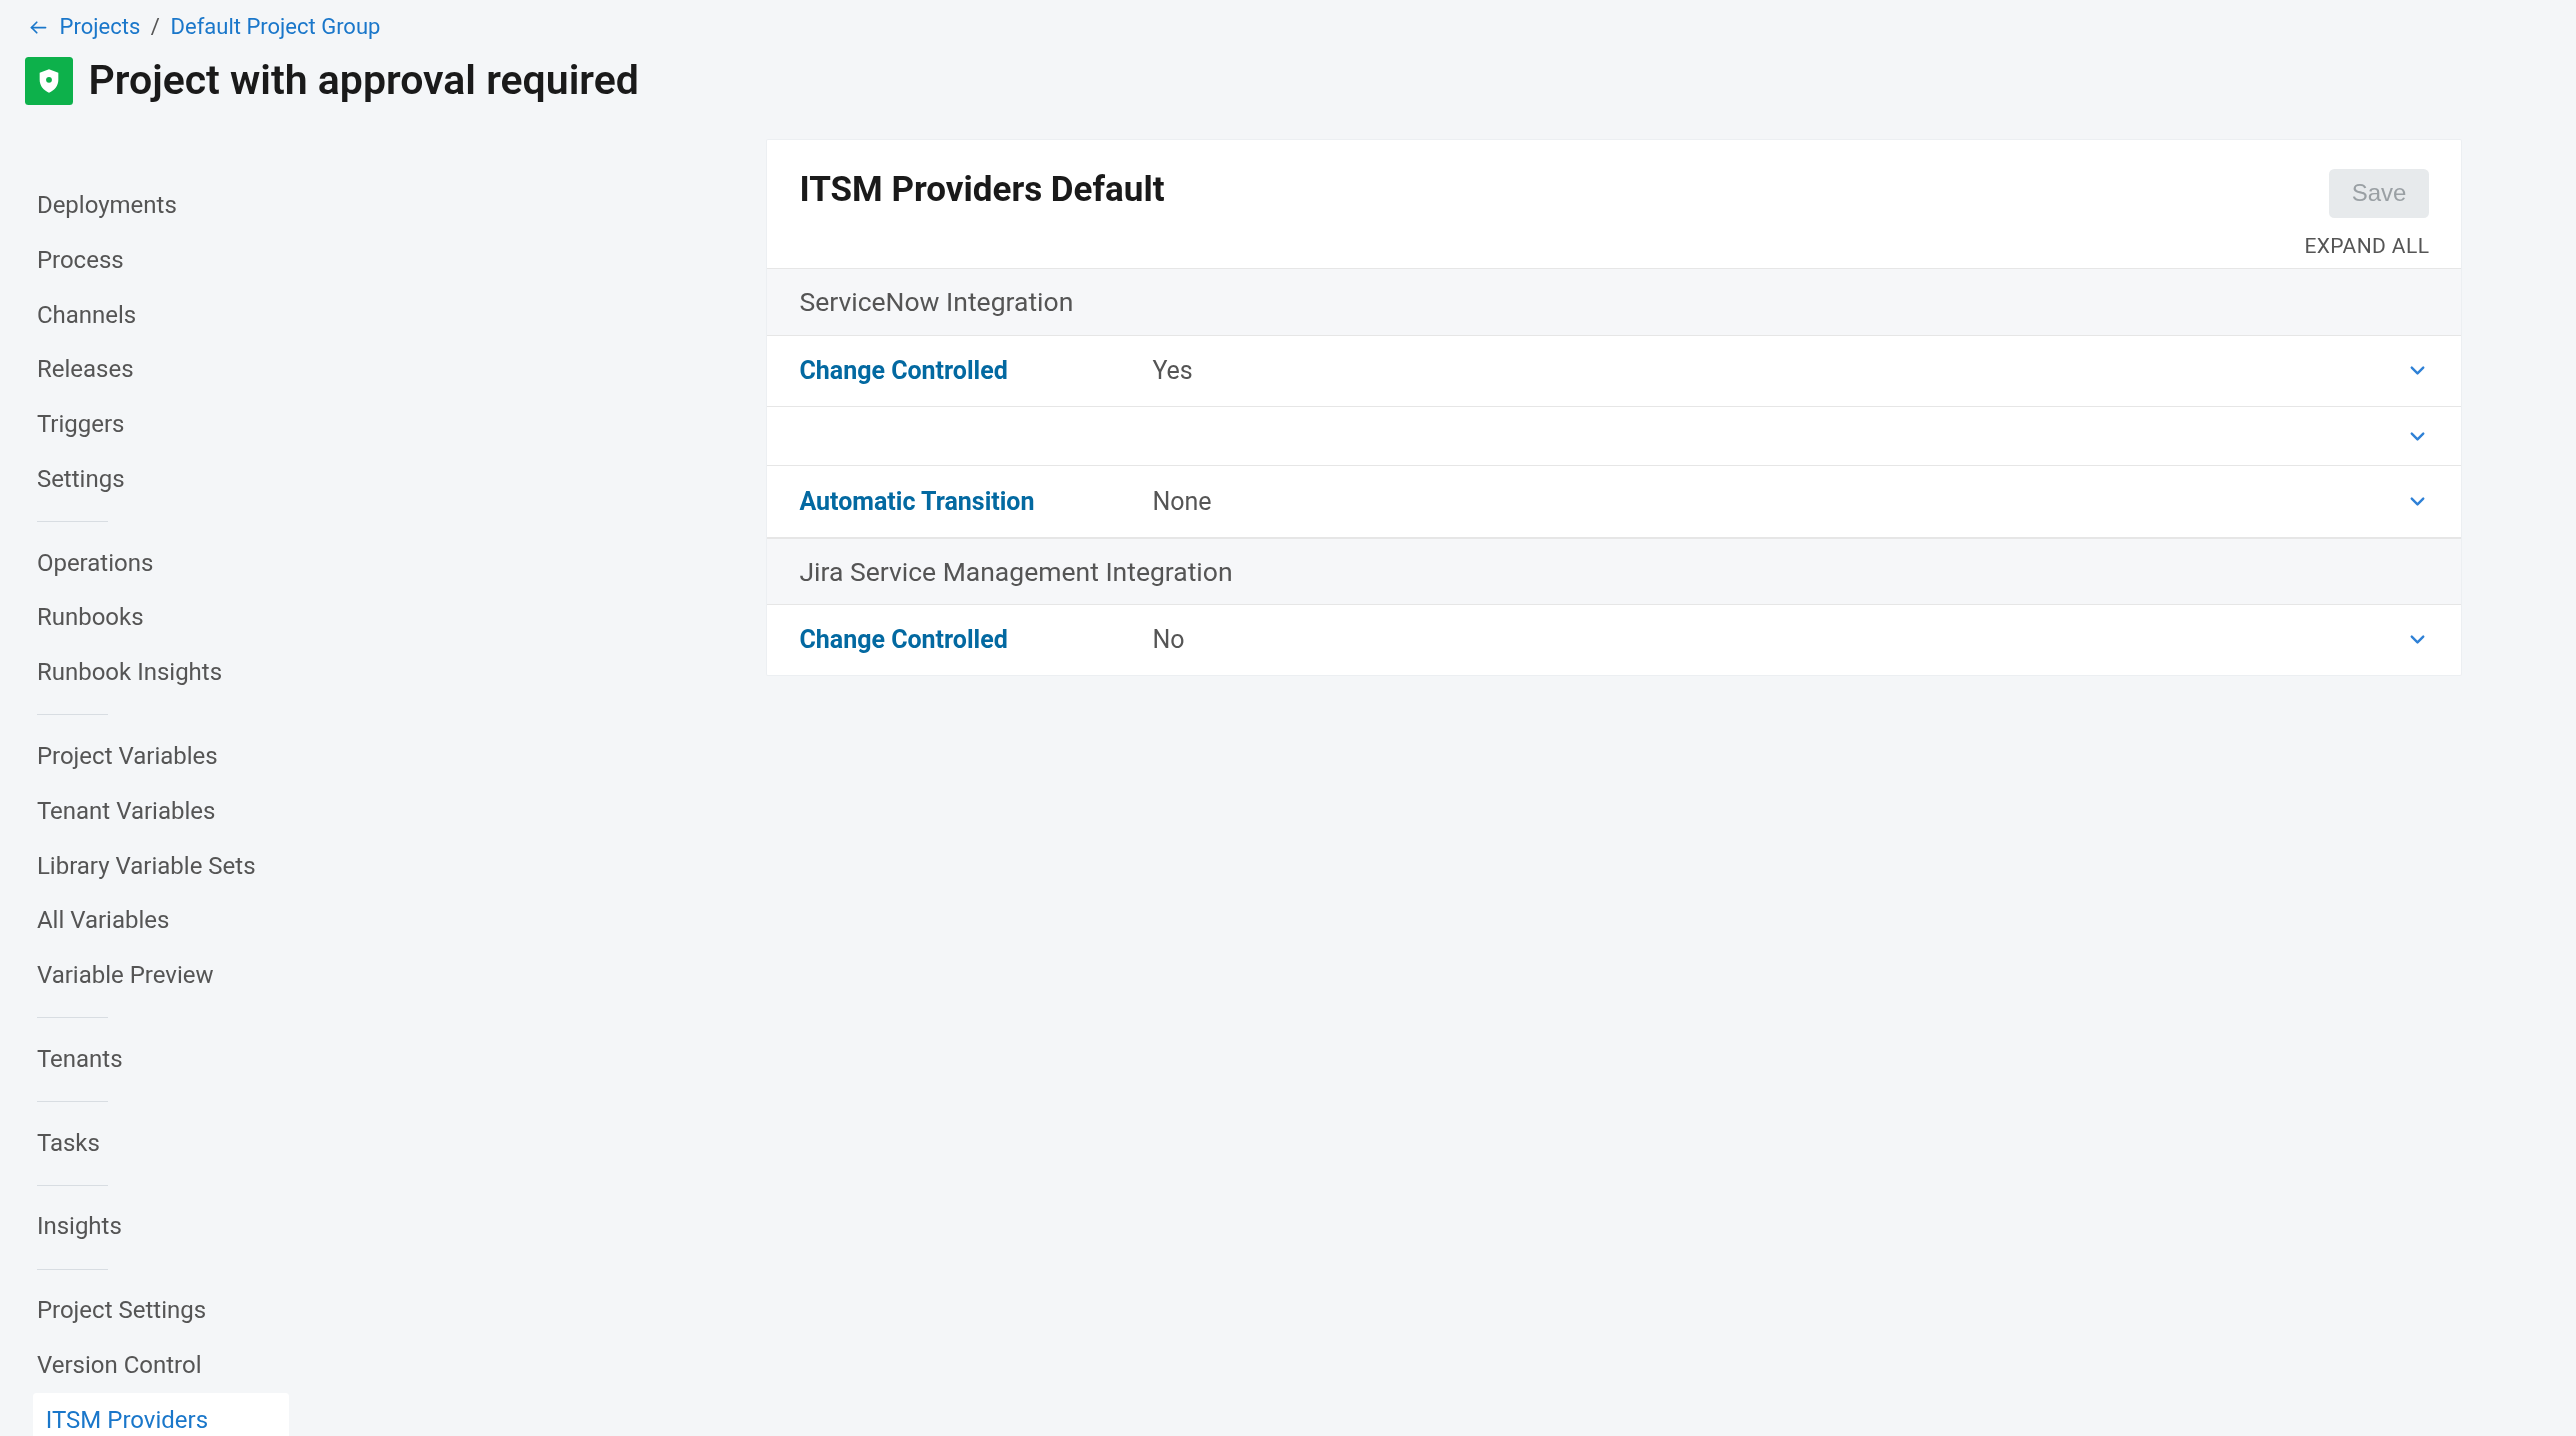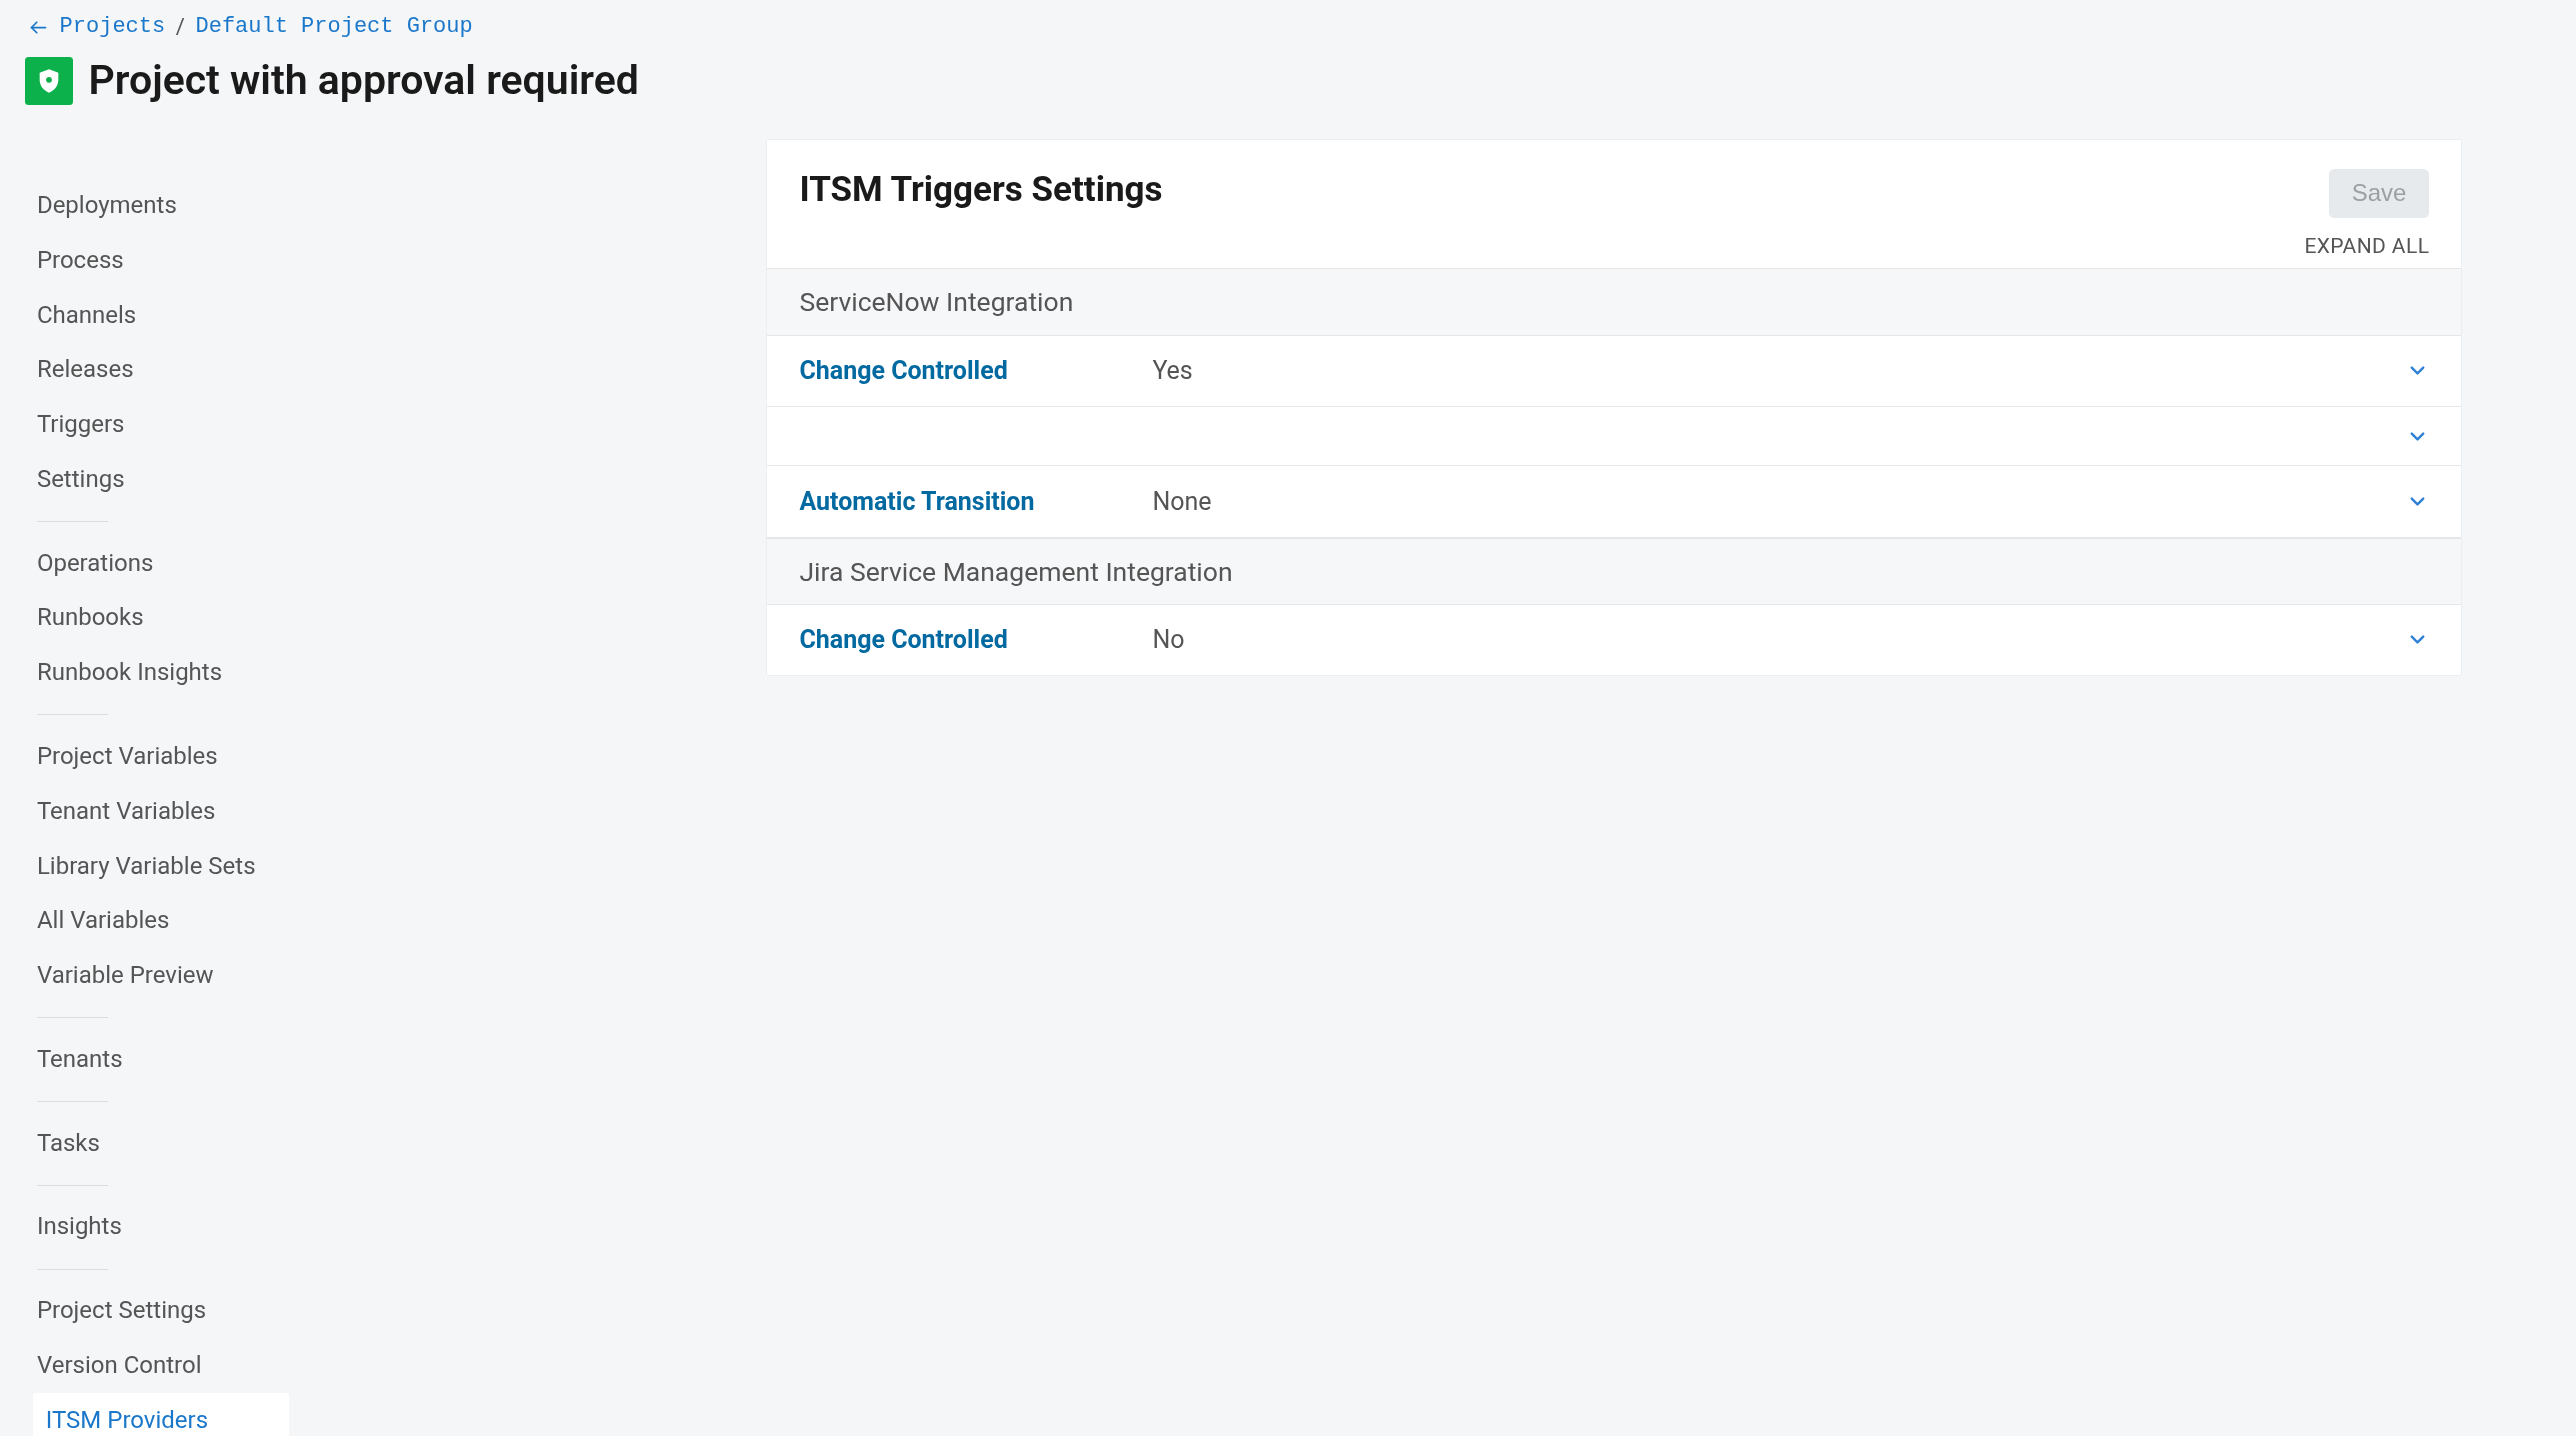--- a/index.html
+++ b/index.html
@@ -37,21 +37,20 @@
     align-items: center;
     gap: 10.6px;
     font-size: 22px;
     margin-left: 7px;
     margin-bottom: 8.8px;
   }
   .breadcrumb a {
     color: var(--link-blue);
     text-decoration: none;
     cursor: pointer;
-    font-family: Liberation Mono, monospace;
   }
   .breadcrumb .sep {
     color: var(--text-muted);
   }
   .back-arrow svg { display: block; }
 
   
   .title-row {
     display: flex;
     align-items: center;
@@ -255,21 +254,21 @@
         <div class="nav-item">Version Control</div>
         <div class="nav-item active">ITSM Providers</div>
       </div>
     </nav>
 
     <div class="spacer"></div>
 
     <main class="main">
       <div class="panel">
         <div class="panel-head">
-          <h2 class="panel-title">ITSM Triggers Settings</h2>
+          <h2 class="panel-title">ITSM Providers Default</h2>
           <button class="save-btn" disabled="">Save</button>
         </div>
         <div class="expand-row">
           <span class="expand-link">EXPAND ALL</span>
         </div>
 
         <div class="section-row">ServiceNow Integration</div>
 
         <div class="data-row">
           <div class="col-label">Change Controlled</div>

